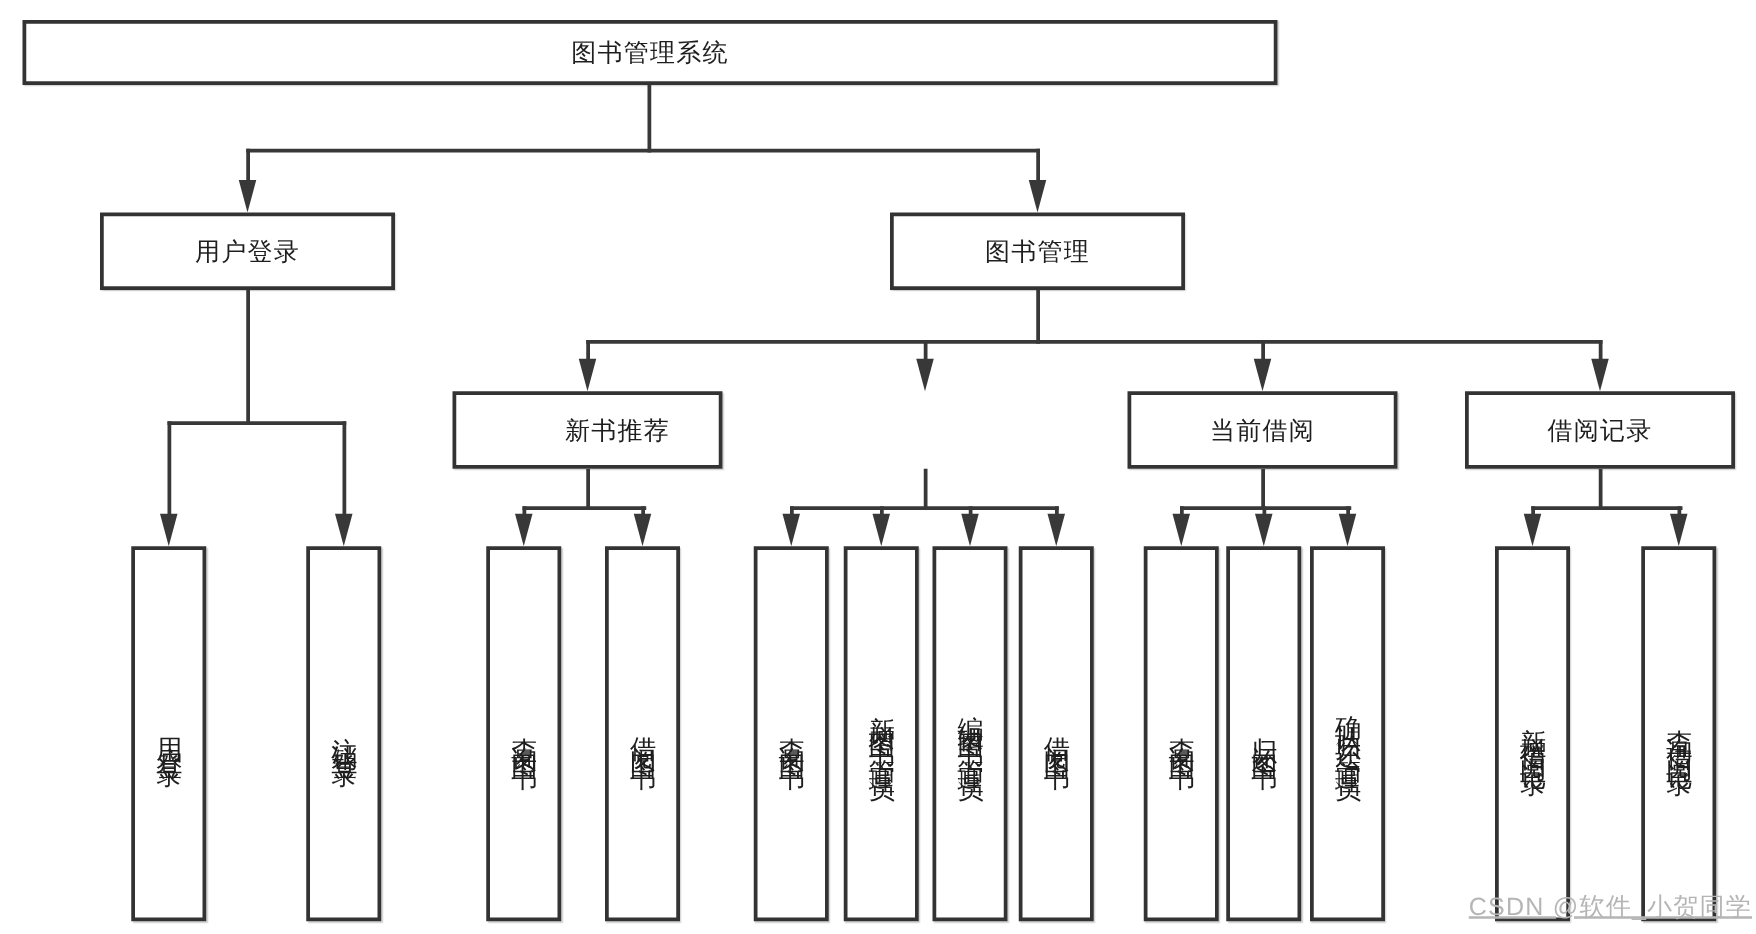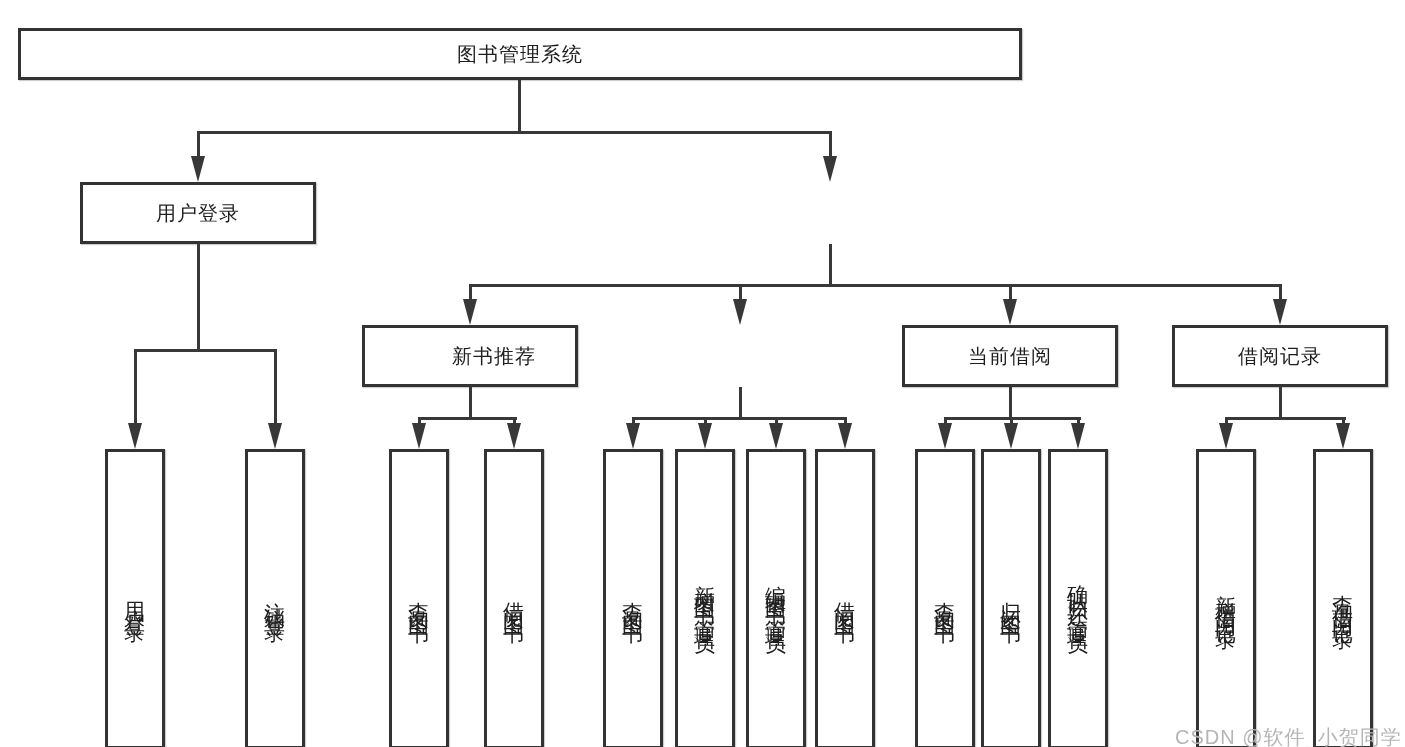--- a/index.html
+++ b/index.html
@@ -1,21 +1,21 @@
 <!DOCTYPE html>
 <html><head>
 <meta charset="utf-8">
 <style>
   html,body{margin:0;padding:0;}
   body{
     width:1405px;height:747px;position:relative;overflow:hidden;
     background:#ffffff;
     font-family:"Liberation Sans","DejaVu Sans",sans-serif;
   }
-  .canvas{position:absolute;left:0;top:12px;width:1405px;height:569px;}
+  .canvas{position:absolute;left:0;top:0;width:1405px;height:569px;}
 
   
   .node{
     position:absolute;box-sizing:border-box;
     border:3px solid #333333;background:#ffffff;
     display:flex;align-items:center;justify-content:center;
     box-shadow:1px 1px 1px rgba(60,60,60,0.25);
   }
   .h-label{
     font-size:20px;color:#1e1e1e;letter-spacing:1px;white-space:nowrap;
@@ -32,21 +32,21 @@
   .ln{position:absolute;background:#383838;}
   .ar{
     position:absolute;width:0;height:0;
     border-left:7px solid transparent;
     border-right:7px solid transparent;
     border-top:26px solid #383838;
   }
 
   .watermark{
     position:absolute;left:1175px;top:712px;z-index:5;
-    font-size:20px;color:#b5b5b5;letter-spacing:1px;white-space:nowrap;
+    font-size:20px;color:#b5b5b5;letter-spacing:1px;white-space:nowrap;text-decoration:underline;
   }
 </style>
 </head>
 <body>
 
 <div class="canvas">
 
   <div class="ln" style="left:518px;top:67px;width:3px;height:55px;"></div>
   <div class="ln" style="left:197px;top:119px;width:635px;height:3px;"></div>
   <div class="ln" style="left:197px;top:119px;width:3px;height:28px;"></div>
@@ -106,20 +106,23 @@
   <div class="ar" style="left:1219px;top:411px;"></div>
   <div class="ar" style="left:1336px;top:411px;"></div>
 
   <div class="node" style="left:18px;top:16px;width:1004px;height:52px;">
     <span class="h-label">图书管理系统</span>
   </div>
 
   <div class="node" style="left:80px;top:170px;width:236px;height:62px;">
     <span class="h-label">用户登录</span>
   </div>
+  <div class="node" style="left:712px;top:170px;width:236px;height:62px;">
+    <span class="h-label">图书管理</span>
+  </div>
 
   <div class="node" style="left:362px;top:313px;width:216px;height:62px;padding-left:48px;">
     <span class="h-label">新书推荐</span>
   </div>
   <div class="node" style="left:1172px;top:313px;width:216px;height:62px;">
     <span class="h-label">借阅记录</span>
   </div>
   <div class="node" style="left:902px;top:313px;width:216px;height:62px;">
     <span class="h-label">当前借阅</span>
   </div>

